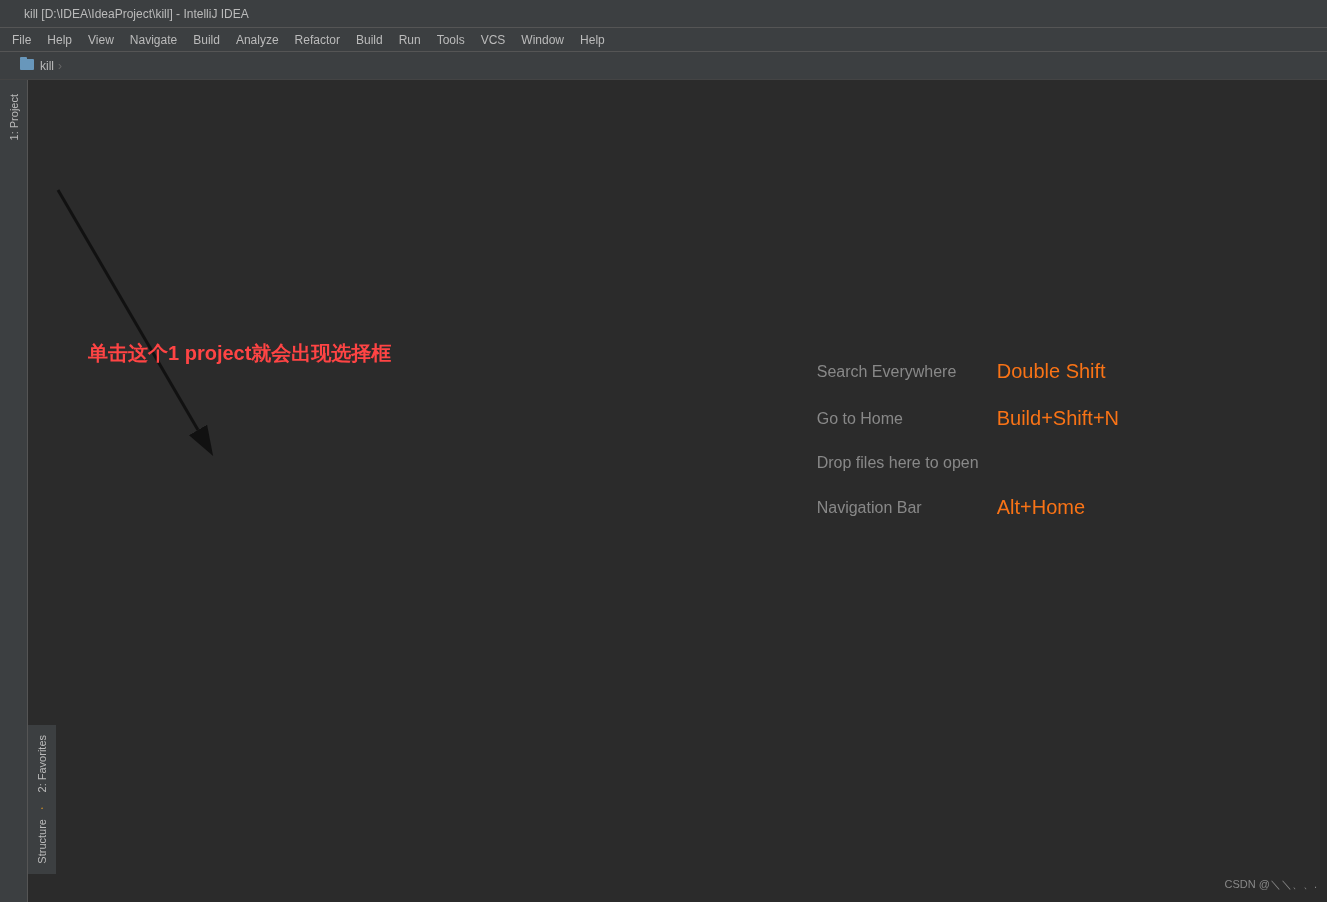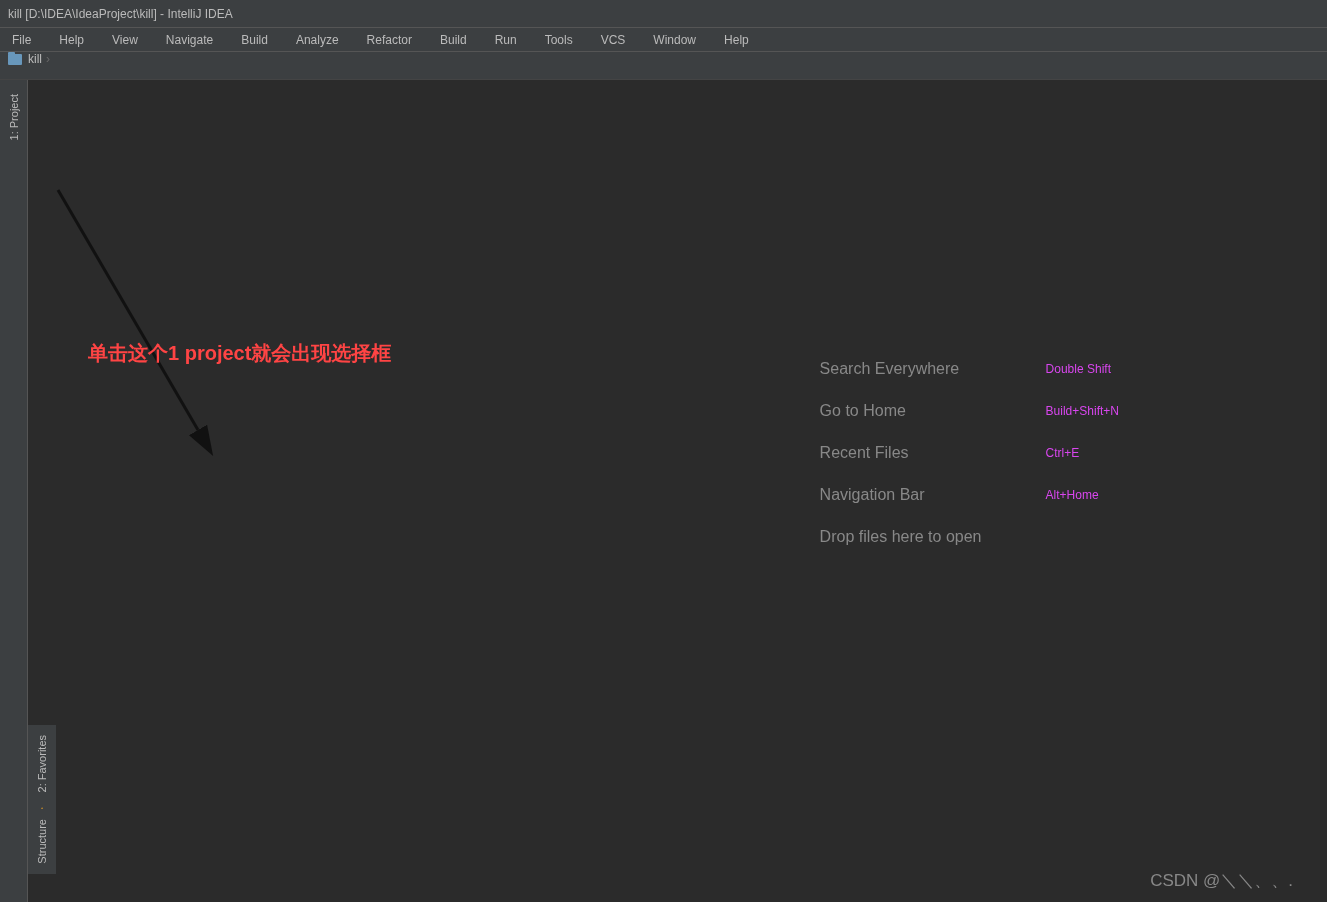--- a/index.html
+++ b/index.html
@@ -11,52 +11,52 @@
       overflow: hidden;
       position: relative;
     }
 
     
     #title-bar {
       background: #3c3f41;
       height: 28px;
       display: flex;
       align-items: center;
-      padding: 0 8px;
+      padding: 0 24px;
       font-size: 12px;
       color: #bbbbbb;
       border-bottom: 1px solid #555;
     }
 
     
     #menu-bar {
       background: #3c3f41;
       height: 24px;
       display: flex;
       align-items: center;
       padding: 0 4px;
       font-size: 12px;
       color: #bbbbbb;
       border-bottom: 1px solid #555;
-      gap: 12px;
     }
     .menu-item {
       padding: 0 8px;
       cursor: pointer;
       height: 100%;
       display: flex;
       align-items: center;
     }
 
     
     #breadcrumb-bar {
       background: #3c3f41;
       height: 28px;
       display: flex;
-      padding: 0 8px;
+      align-items: center;
+      padding: 0 20px;
       font-size: 12px;
       color: #bbbbbb;
       border-bottom: 1px solid #444;
     }
 
     
     #main-layout {
       display: flex;
       height: calc(902px - 28px - 24px - 28px);
     }
@@ -120,23 +120,22 @@
       margin-bottom: 24px;
       font-size: 16px;
     }
 
     .shortcut-label {
       color: #888888;
       min-width: 180px;
     }
 
     .shortcut-key {
-      color: #d946ef;
-      font-size: 12px;
-      margin-left: 46px;
+      color: #f97316;
+      font-size: 20px;
     }
 
     
     #csdn-watermark {
       position: absolute;
       bottom: 0;
       right: 0;
       color: #888;
       font-size: 13px;
       padding: 5px 8px;
@@ -211,37 +210,33 @@
     <div id="shortcuts-panel">
       <div class="shortcut-row">
         <span class="shortcut-label">Search Everywhere</span>
         <span class="shortcut-key">Double Shift</span>
       </div>
       <div class="shortcut-row">
         <span class="shortcut-label">Go to Home</span>
         <span class="shortcut-key">Build+Shift+N</span>
       </div>
       <div class="shortcut-row">
-        <span class="shortcut-label">Recent Files</span>
-        <span class="shortcut-key">Ctrl+E</span>
+        <span class="shortcut-label">Drop files here to open</span>
       </div>
       <div class="shortcut-row">
         <span class="shortcut-label">Navigation Bar</span>
         <span class="shortcut-key">Alt+Home</span>
-      </div>
-      <div class="shortcut-row">
-        <span class="shortcut-label">Drop files here to open</span>
       </div>
     </div>
 
     <div style="position:absolute; left:0; bottom:80px; width:28px; display:flex; flex-direction:column; align-items:center; background:#3c3f41;">
       <div class="panel-tab-vertical" style="color:#bbbbbb; font-size:11px;">2: Favorites</div>
       <div style="color:#f5a623; font-size:14px; padding:2px;">★</div>
     </div>
 
     <div style="position:absolute; left:0; bottom:28px; width:28px; display:flex; flex-direction:column; align-items:center; background:#3c3f41;">
       <div class="panel-tab-vertical" style="color:#bbbbbb; font-size:11px;">Structure</div>
     </div>
 
-    <div id="csdn-watermark" style="position:absolute; bottom:5px; right:26px; color:#888; font-size:17px;">CSDN @＼＼、、.</div>
+    <div id="csdn-watermark" style="position:absolute; bottom:5px; right:2px; color:#888; font-size:11px;">CSDN @＼＼、、.</div>
 
   </div>
 </div>
 
 </body></html>

